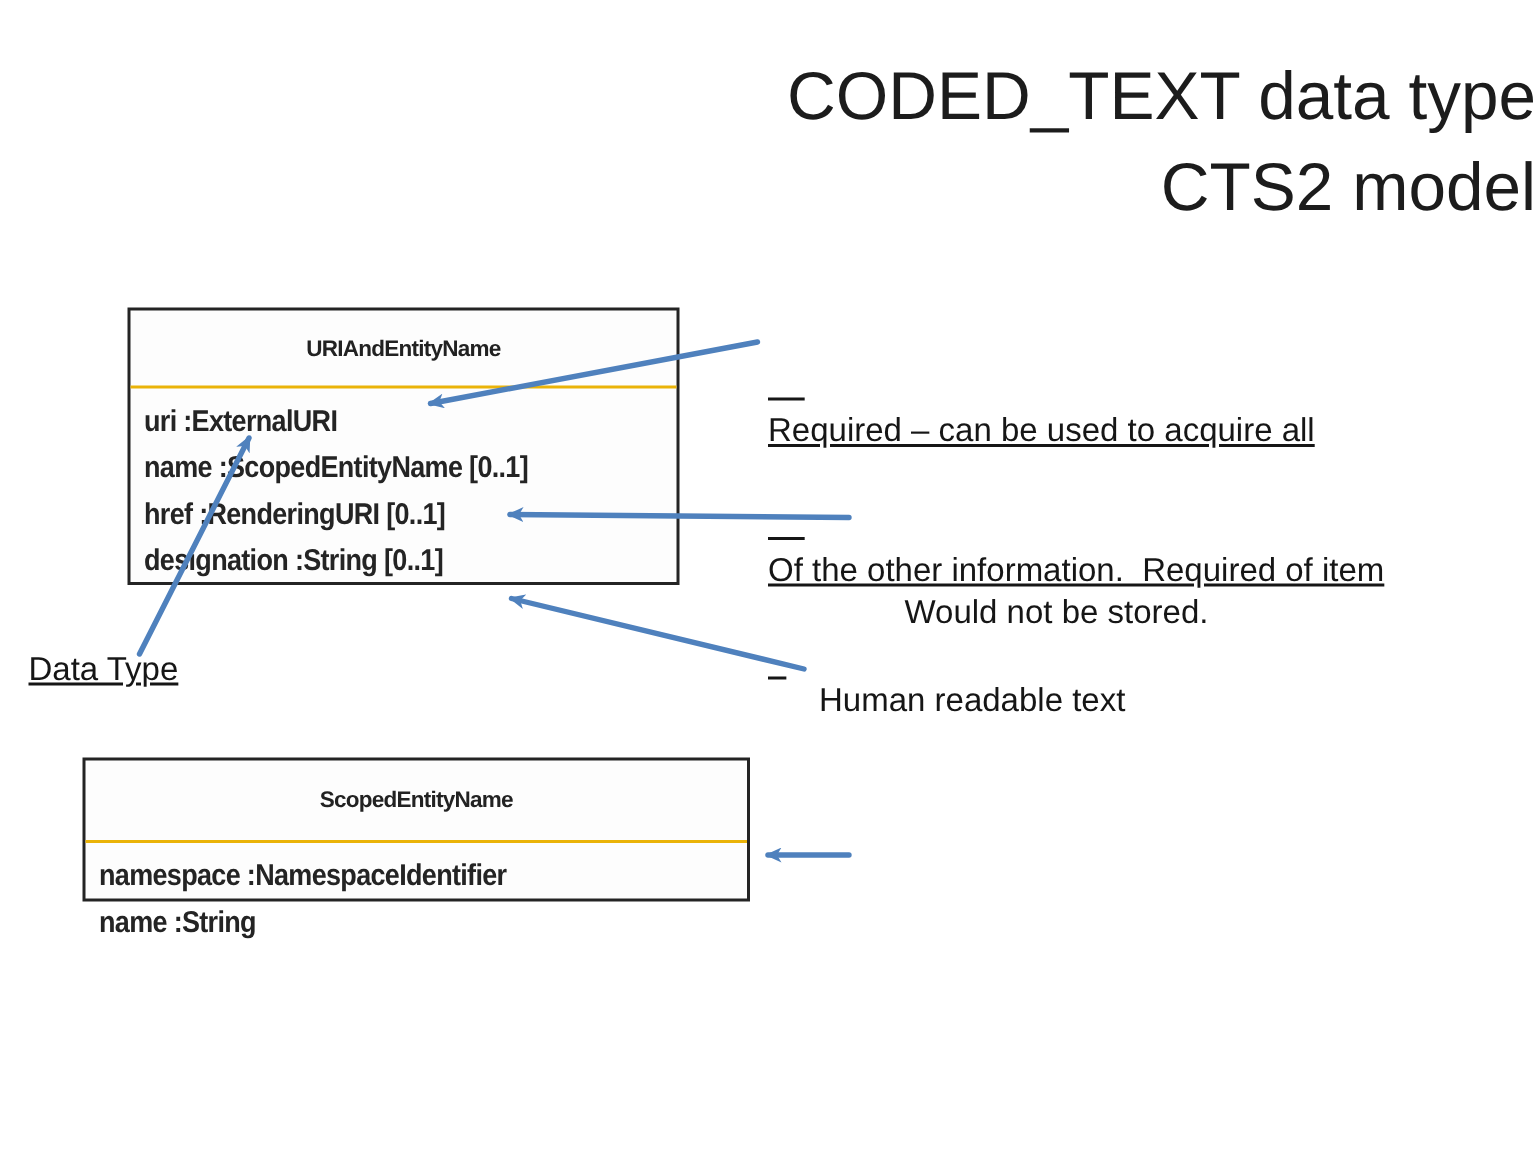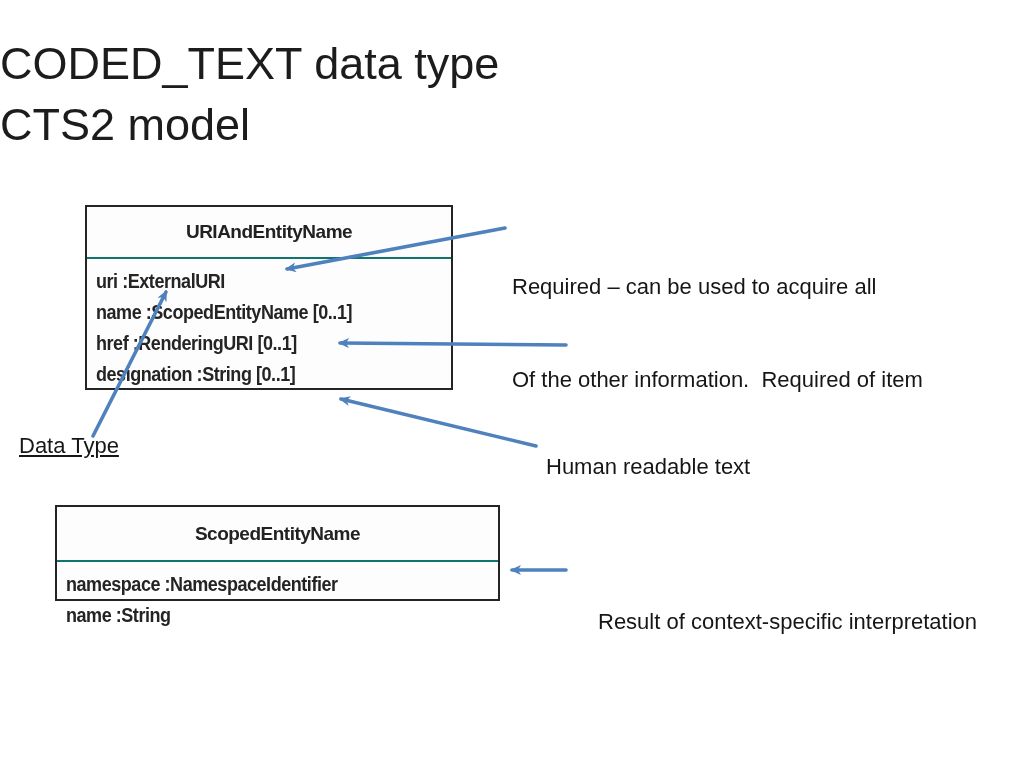--- a/index.html
+++ b/index.html
@@ -11,38 +11,38 @@
     background: #ffffff;
     overflow: hidden;
     font-family: "Liberation Sans", sans-serif;
     color: #1a1a1a;
   }
   .title-block {
     position: absolute;
     top: 34px;
     left: 0;
     width: 1024px;
-    text-align: left;
+    text-align: right;
     line-height: 1.35;
     font-size: 45px;
     color: #1c1c1c;
   }
   .uml-box {
     position: absolute;
     background: #fdfdfd;
     border: 2px solid #242424;
     box-sizing: border-box;
   }
   .uml-box .uml-header {
-    border-bottom: 2px solid #0f766e;
+    border-bottom: 2px solid #eab308;
     display: flex;
     align-items: center;
     justify-content: center;
     font-weight: 700;
-    font-size: 19px;
+    font-size: 15px;
     color: #222;
     letter-spacing: -0.5px;
   }
   #box1 { left: 85px; top: 205px; width: 368px; height: 185px; }
   #box1 .uml-header { height: 50px; }
   #box2 { left: 55px; top: 505px; width: 445px; height: 96px; }
   #box2 .uml-header { height: 53px; }
   .uml-attrs {
     padding: 7px 0 0 9px;
   }
@@ -56,21 +56,21 @@
     transform-origin: 0 50%;
     white-space: nowrap;
   }
   .note {
     position: absolute;
     font-size: 22px;
     line-height: 31px;
     color: #161616;
     white-space: pre-wrap;
   }
-  #note-required { left: 512px; top: 209px; }
+  #note-required { left: 512px; top: 209px; text-decoration: underline; }
   #note-where    { left: 603px; top: 330px; }
   #note-datatype { left: 19px;  top: 430px; text-decoration: underline; }
   #note-human    { left: 546px; top: 451px; }
   #note-result   { left: 598px; top: 544px; }
   .arrow-layer {
     position: absolute;
     left: 0; top: 0;
     width: 1024px; height: 768px;
     pointer-events: none;
   }
@@ -102,28 +102,28 @@
       <div class="uml-attr">name :String</div>
     </div>
   </div>
 
   <div class="note" id="note-required">
     <div>Required – can be used to acquire all</div>
     <div>Of the other information.  Required of item</div>
   </div>
 
   <div class="note" id="note-where">
+    <div>Would not be stored.</div>
   </div>
 
   <div class="note" id="note-datatype">Data Type</div>
 
   <div class="note" id="note-human">Human readable text</div>
 
   <div class="note" id="note-result">
-    <div>Result of context-specific interpretation</div>
   </div>
 
   <svg class="arrow-layer" viewBox="0 0 1024 768" xmlns="http://www.w3.org/2000/svg">
     <defs>
       <marker id="ah" markerWidth="11" markerHeight="10" refX="9" refY="5" orient="auto" markerUnits="userSpaceOnUse" viewBox="0 0 11 10">
         <path d="M11,5 L0,0 L3,5 L0,10 Z" fill="#4f81bd"></path>
       </marker>
     </defs>
     <g stroke="#4f81bd" stroke-width="3.6" stroke-linecap="round" fill="none">
       <line x1="505" y1="228" x2="287" y2="269" marker-end="url(#ah)"></line>

